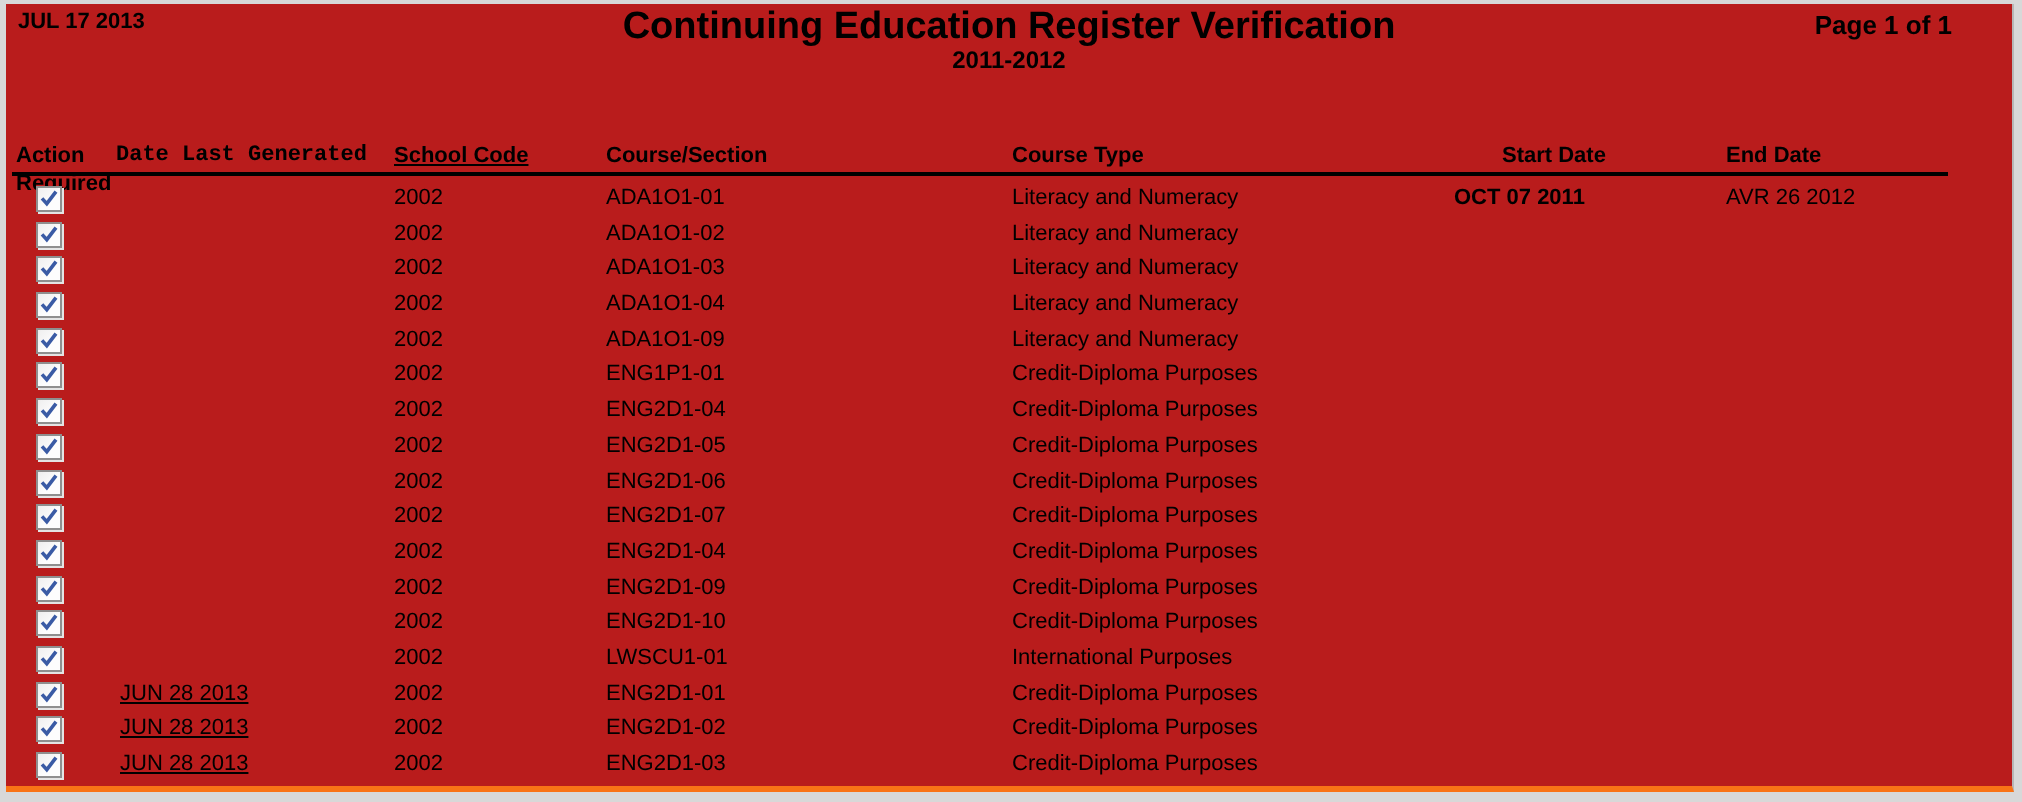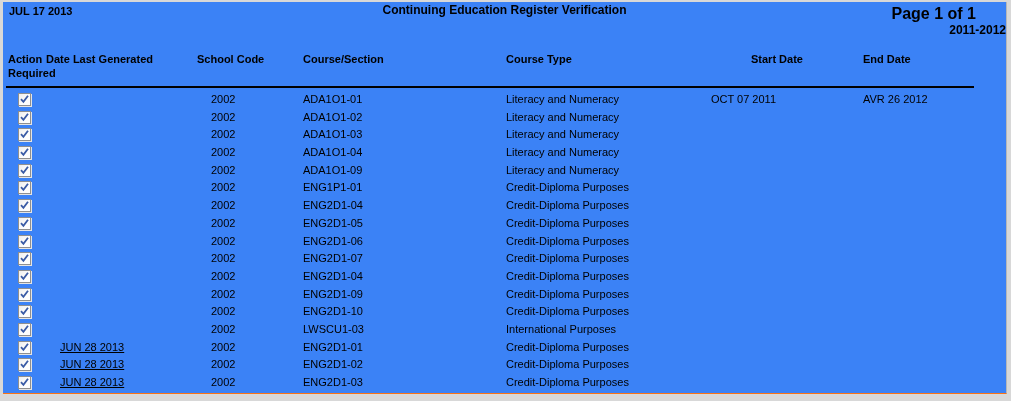--- a/index.html
+++ b/index.html
@@ -4,70 +4,70 @@
 <style>
   html,body{margin:0;padding:0;}
   body{
     width:1011px;height:401px;position:relative;overflow:hidden;
     background:#d8d8d8;
     font-family:"Liberation Sans","DejaVu Sans",sans-serif;
     color:#000;
   }
   .page{
     position:absolute;left:3px;top:2px;width:1003px;height:391px;
-    background:#3b82f6;
+    background:#b91c1c;
     border-right:1px solid #b7b7b7;
-    border-bottom:1px solid #f97316;
+    border-bottom:3px solid #f97316;
   }
   .report-date{
     position:absolute;left:6px;top:3px;
     font-size:11px;font-weight:bold;white-space:nowrap;
   }
   .title{
     position:absolute;left:0;top:1px;width:100%;
-    text-align:center;font-size:12px;font-weight:bold;white-space:nowrap;
+    text-align:center;font-size:19px;font-weight:bold;white-space:nowrap;
   }
   .subtitle{
     position:absolute;left:0;top:21px;width:100%;
-    text-align:right;font-size:12px;font-weight:bold;white-space:nowrap;
+    text-align:center;font-size:12px;font-weight:bold;white-space:nowrap;
   }
   .page-num{
     position:absolute;right:30px;top:3px;
-    font-size:16px;font-weight:bold;white-space:nowrap;
+    font-size:13px;font-weight:bold;white-space:nowrap;
   }
   .hdr{
-    position:absolute;font-size:11px;font-weight:bold;white-space:nowrap;
+    position:absolute;font-size:11px;font-weight:bold;white-space:nowrap;margin-top:19px;
   }
   .hdr.l1{top:51px;}
   .hdr.l2{top:65px;}
   .h-action{left:5px;}
-  .h-dlg{left:43px;}
-  .h-school{left:194px;}
+  .h-dlg{left:55px;font-family:Liberation Mono, monospace;}
+  .h-school{left:194px;text-decoration:underline;}
   .h-course{left:300px;}
   .h-type{left:503px;}
   .h-start{left:748px;}
   .h-end{left:860px;}
   .header-rule{
     position:absolute;left:3px;top:84px;width:968px;height:2px;
     background:#000;
   }
   .tbody{
     position:absolute;left:0;top:89px;width:100%;
   }
   .row{
     position:relative;height:17.7px;
   }
   .cell{
     position:absolute;top:0;line-height:17.7px;font-size:11px;white-space:nowrap;
   }
   .c-date{left:57px;text-decoration:underline;}
-  .c-school{left:208px;}
+  .c-school{left:194px;}
   .c-course{left:300px;}
   .c-type{left:503px;text-align:center;}
-  .c-start{left:708px;}
+  .c-start{left:724px;font-weight:bold;}
   .c-end{left:860px;}
   .cb{
     position:absolute;left:15px;top:2px;
     width:11px;height:11px;
     background:linear-gradient(135deg,#eeeeee 0%,#fdfdfd 60%);
     border:1px solid #8f8f8f;
     box-shadow:1px 1px 0 #e4e4e4;
     cursor:default;
   }
   .cb svg{position:absolute;left:0px;top:0px;display:block;}
@@ -277,21 +277,21 @@
   </div>
 
   <div class="row">
     <span class="cb">
       <svg width="11" height="11" viewBox="0 0 11 11">
         <path d="M2 5.2 L4.4 7.8 L9 1.8" fill="none" stroke="#3a5ba5" stroke-width="1.8"></path>
       </svg>
     </span>
     <span class="cell c-date"></span>
     <span class="cell c-school">2002</span>
-    <span class="cell c-course">LWSCU1-03</span>
+    <span class="cell c-course">LWSCU1-01</span>
     <span class="cell c-type">International Purposes</span>
     <span class="cell c-start"></span>
     <span class="cell c-end"></span>
   </div>
 
   <div class="row">
     <span class="cb">
       <svg width="11" height="11" viewBox="0 0 11 11">
         <path d="M2 5.2 L4.4 7.8 L9 1.8" fill="none" stroke="#3a5ba5" stroke-width="1.8"></path>
       </svg>

